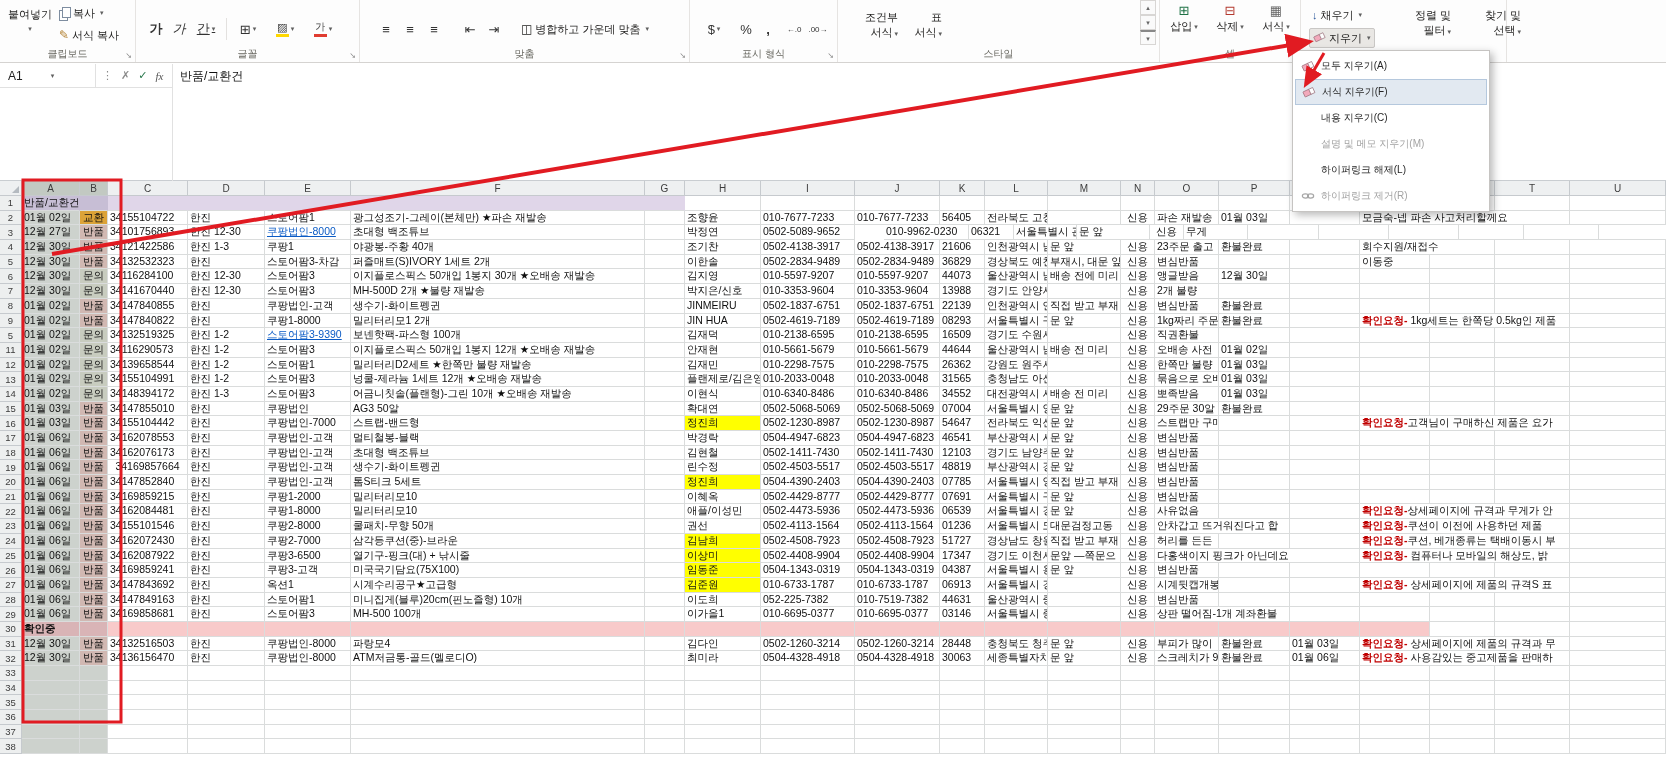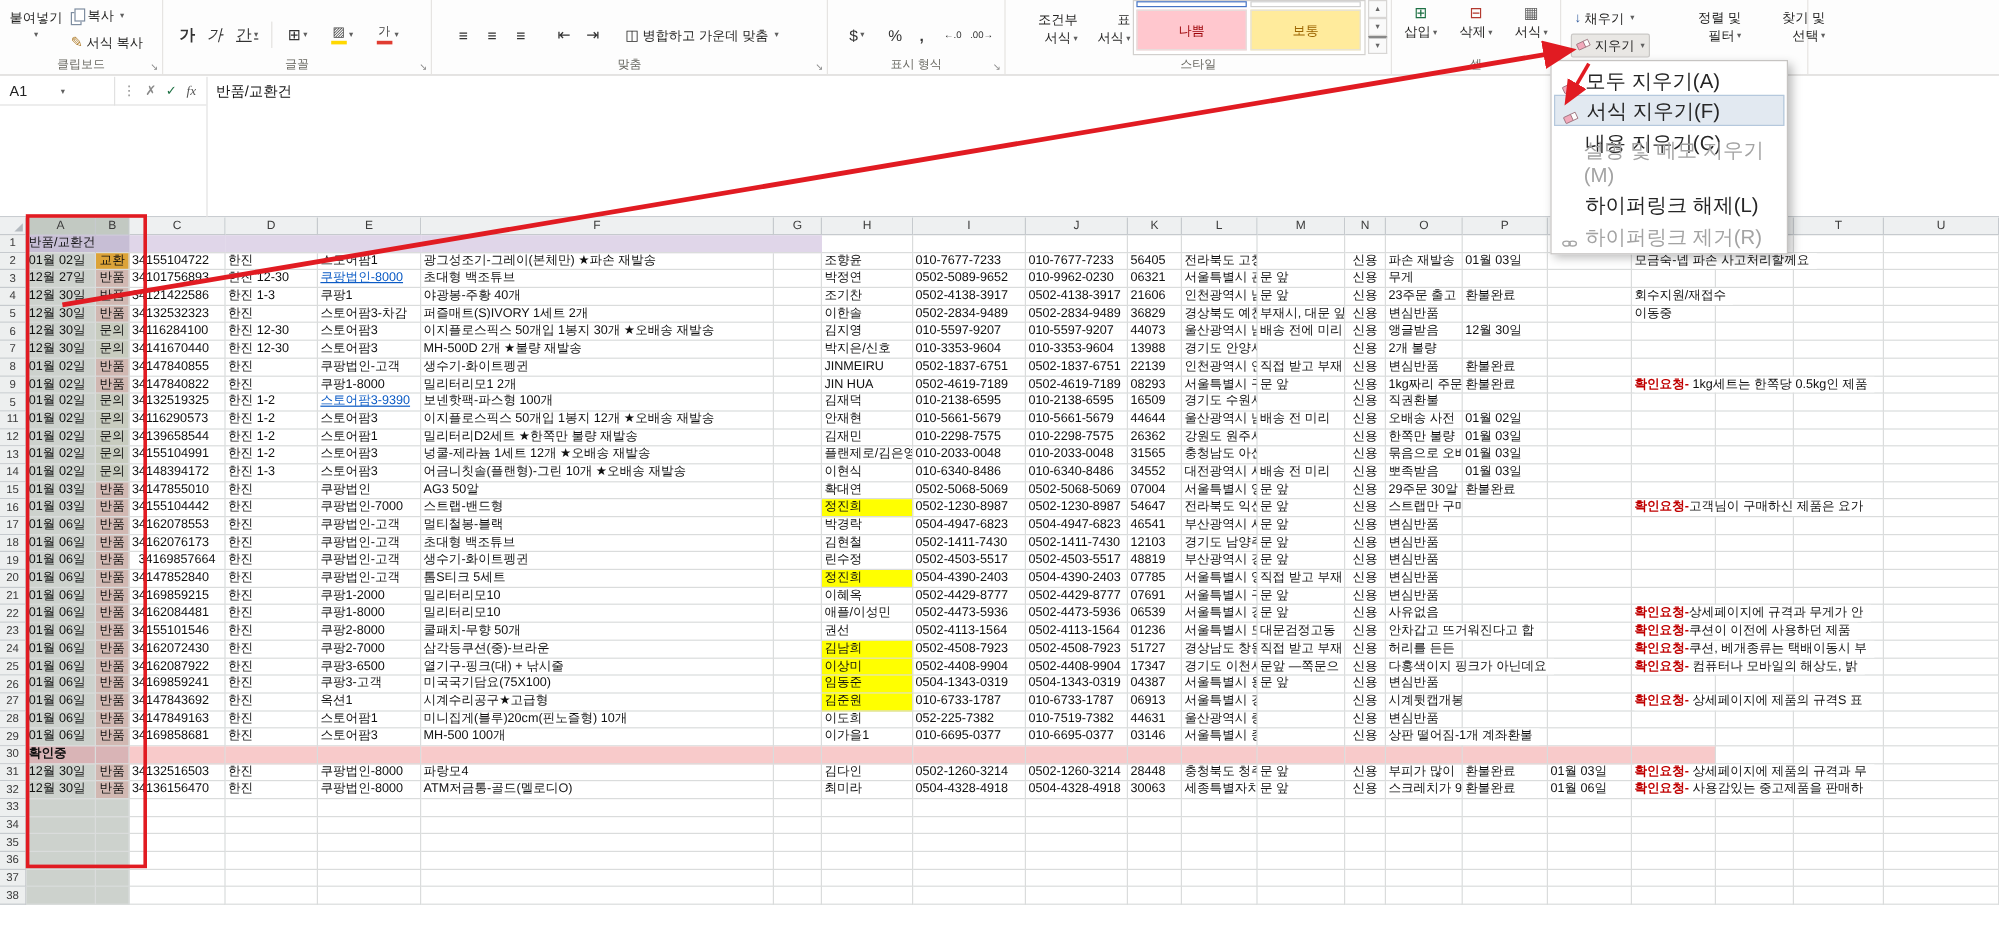--- a/index.html
+++ b/index.html
@@ -70,21 +70,21 @@
   .b-in{background:#c8ccbf}
   .yellow{background:#ffff00}
   .link{color:#0b5bc5;text-decoration:underline}
   .rel{overflow:visible;position:relative}
   .ovf{position:absolute;left:2px;top:0;line-height:13.7px;white-space:nowrap;z-index:2}
   .memo-span{background:#fff;padding-right:6px}
   .memo-tag{color:#c00000;font-weight:bold}
   
   .clear-menu{position:absolute;left:1292px;top:50px;width:198px;background:#fff;border:1px solid #c6c4c2;
     box-shadow:3px 3px 8px rgba(0,0,0,.28);z-index:20;padding:2px}
-  .menu-item{height:26px;display:flex;align-items:flex-end;font-size:17px;color:#262626;cursor:pointer}
+  .menu-item{height:26px;display:flex;align-items:center;font-size:10px;color:#262626;cursor:pointer}
   .mi-icon{width:26px;display:flex;align-items:center;justify-content:center}
   .mi-hl{background:#e2e9f1;border:1px solid #b5c8dd}
   .mi-dis{color:#a3a3a3;cursor:default}
   
   .annot{position:absolute;left:0;top:0;z-index:30;pointer-events:none}
 </style>
 </head>
 <body>
 
 <div class="ribbon">
@@ -157,26 +157,20 @@
   </div>
 
   <div class="rgroup" style="left:838px;width:322px">
     <div class="twol" style="left:4px;top:10px;width:56px">
       <div>조건부</div>
       <div><span>서식</span><span class="chev">▾</span></div>
     </div>
     <div class="twol" style="left:62px;top:10px;width:42px">
       <div>표</div>
       <div><span>서식</span><span class="chev">▾</span></div>
-    </div>
-    <div class="sgal" style="left:106px;top:0;width:194px;height:46px">
-      <div class="sliver" style="left:2px;top:0;width:92px;border:1px solid #4472c4"></div>
-      <div class="sliver" style="left:97px;top:0;width:92px;border:1px solid #cfcfcf"></div>
-      <div class="scell" style="left:2px;top:7px;width:92px;height:34px;background:#ffc7ce;color:#9c0006">나쁨</div>
-      <div class="scell" style="left:97px;top:7px;width:92px;height:34px;background:#ffeb9c;color:#9c6500">보통</div>
     </div>
     <div class="sscroll" style="left:302px;top:0">
       <div>▴</div>
       <div>▾</div>
       <div style="border-top:2px solid #888">▾</div>
     </div>
     <div class="glabel">스타일</div>
   </div>
 
   <div class="rgroup" style="left:1160px;width:141px">
@@ -319,21 +313,21 @@
       <div class="hdr rowhdr">3</div>
       <div class="cell selcell" style="width: 58px;">12월 27일</div>
       <div class="cell ctr b-re" style="width: 28px;">반품</div>
       <div class="cell" style="width: 80px;">34101756893</div>
       <div class="cell" style="width: 77px;">한진 12-30</div>
       <div class="cell link" style="width: 86px;">쿠팡법인-8000</div>
       <div class="cell" style="width: 294px;">초대형 백조튜브</div>
       <div class="cell" style="width: 40px;"></div>
       <div class="cell" style="width: 76px;">박정연</div>
       <div class="cell" style="width: 94px;">0502-5089-9652</div>
-      <div class="cell" style="width: 85px;">010-9962-0230</div>
+      <div class="cell" style="width: 85px; margin-left: 29px;">010-9962-0230</div>
       <div class="cell" style="width: 45px;">06321</div>
       <div class="cell" style="width: 63px;">서울특별시 관악구</div>
       <div class="cell" style="width: 73px;">문 앞</div>
       <div class="cell ctr" style="width: 34px;">신용</div>
       <div class="cell" style="width: 64px;">무게</div>
       <div class="cell" style="width: 71px;"></div>
       <div class="cell" style="width: 70px;"></div>
       <div class="cell" style="width: 70px;"></div>
       <div class="cell" style="width: 65px;"></div>
       <div class="cell" style="width: 75px;"></div>

